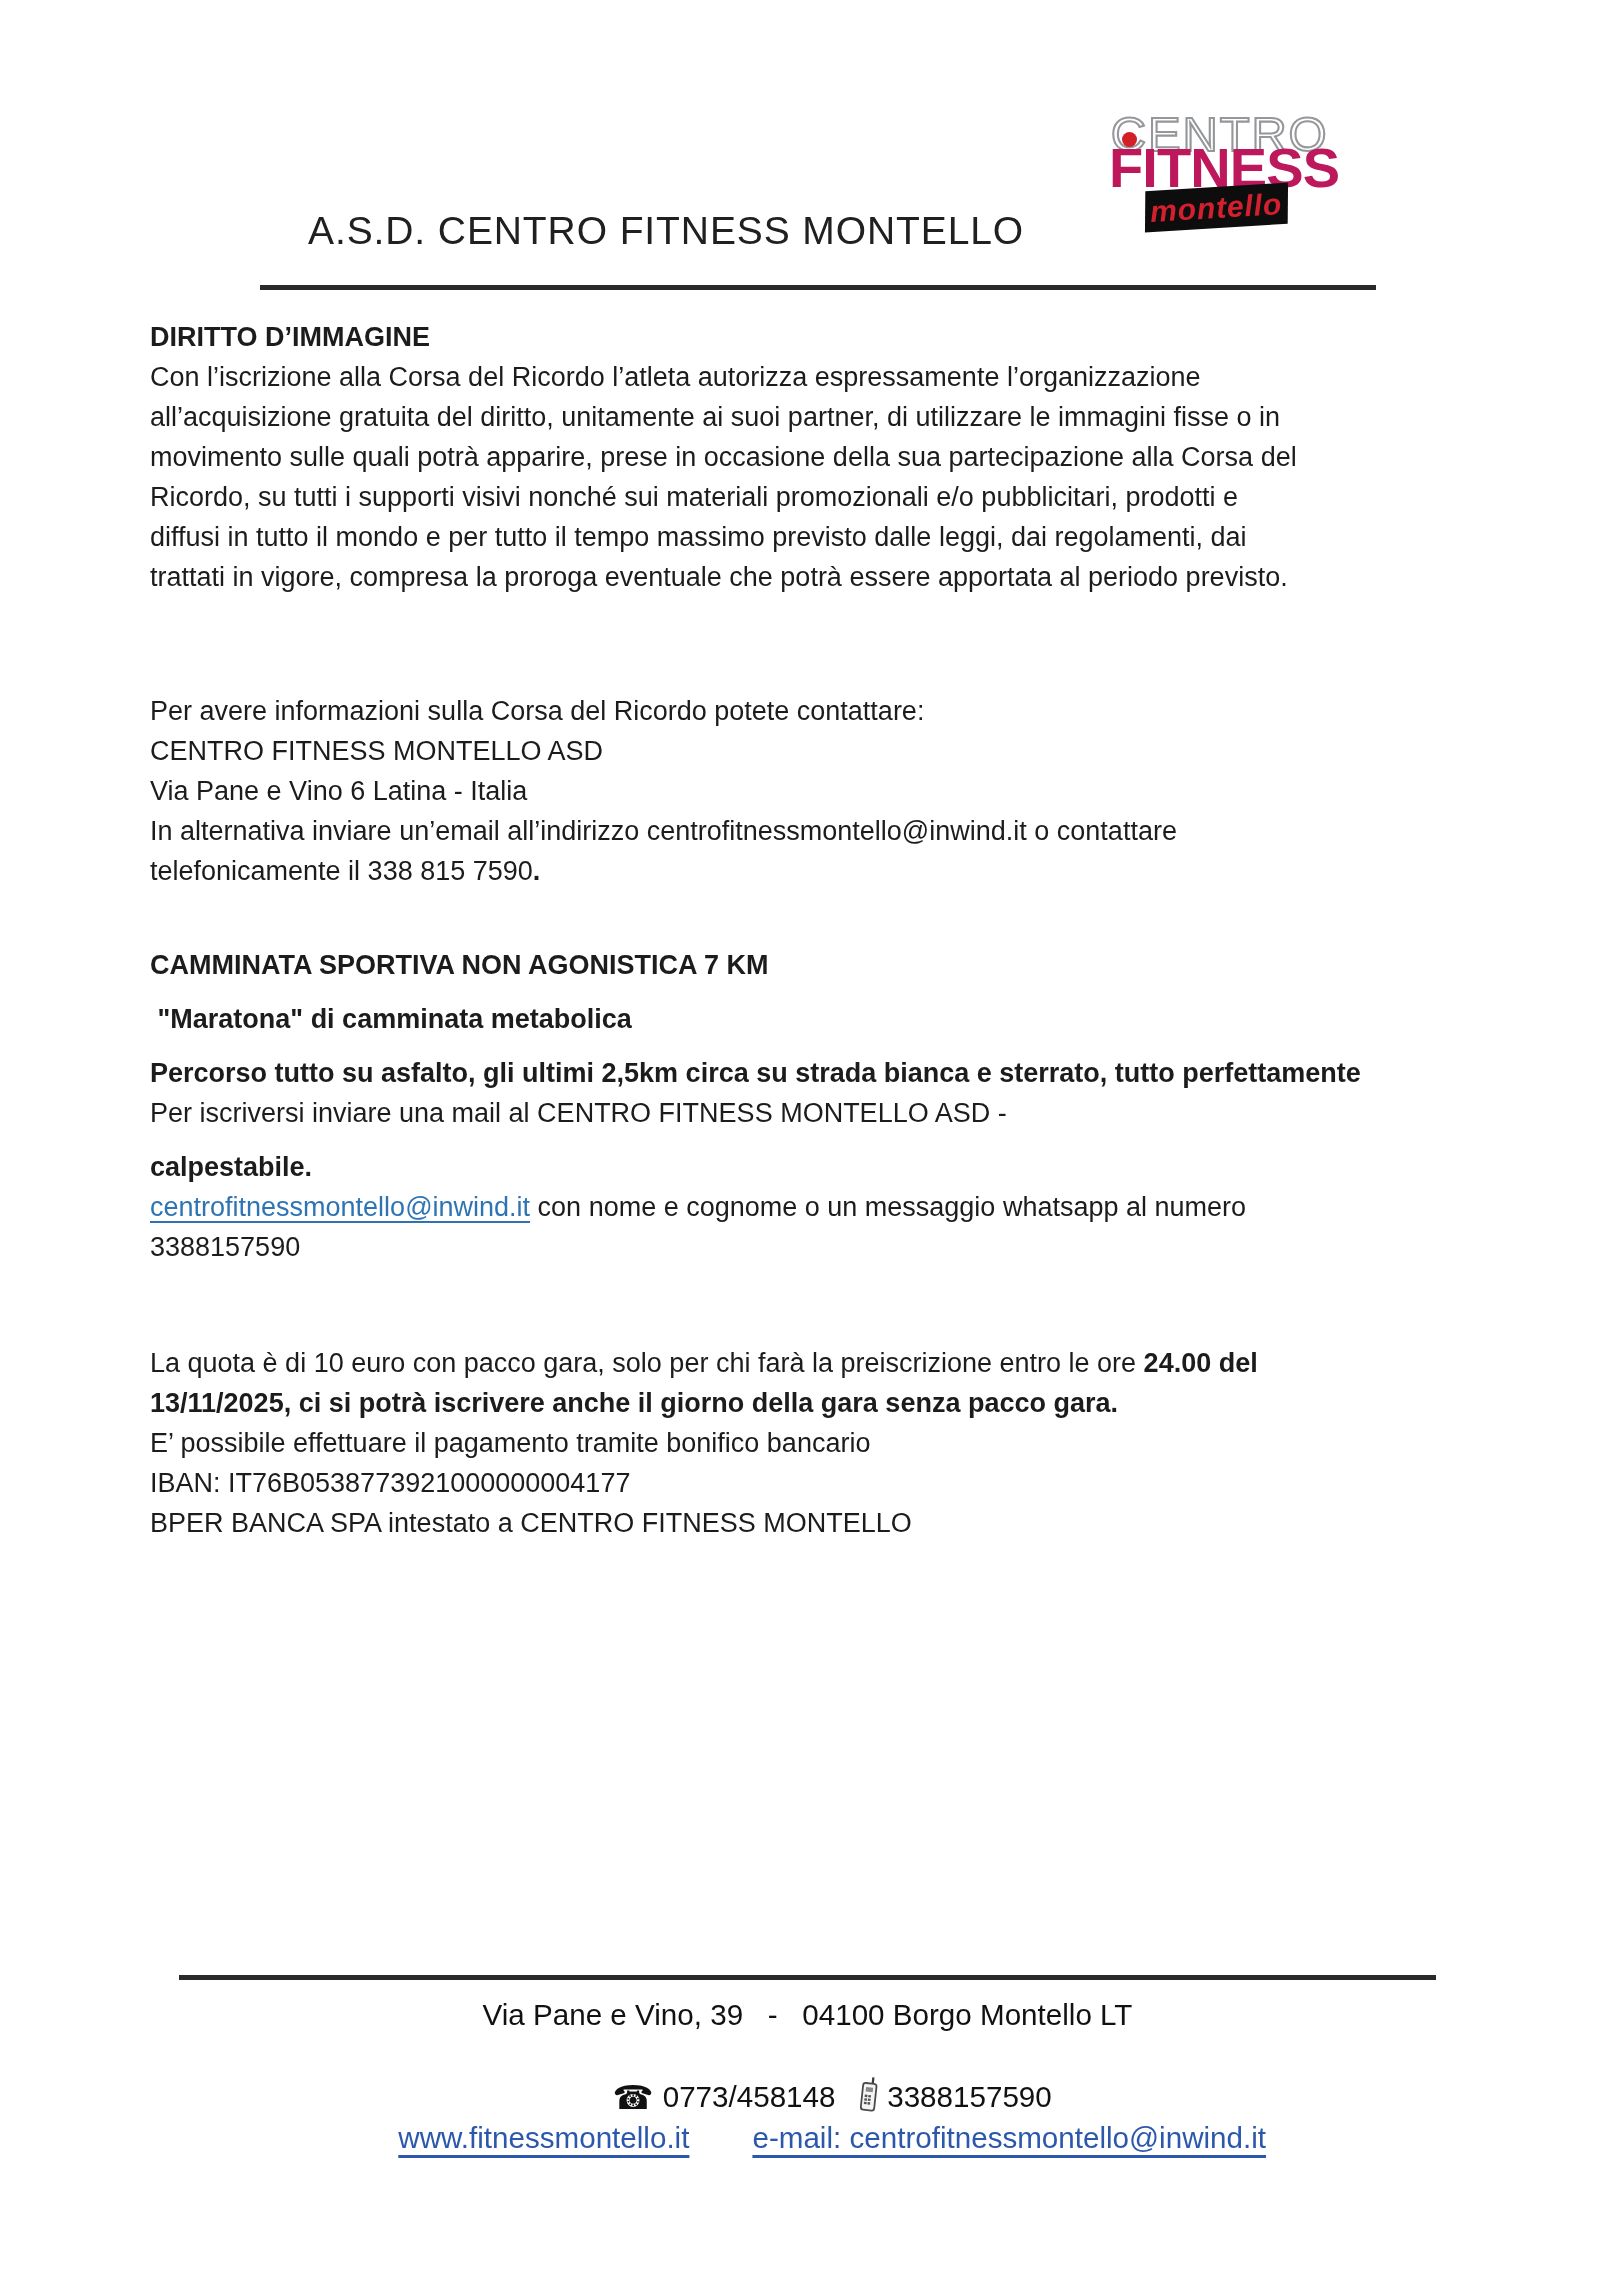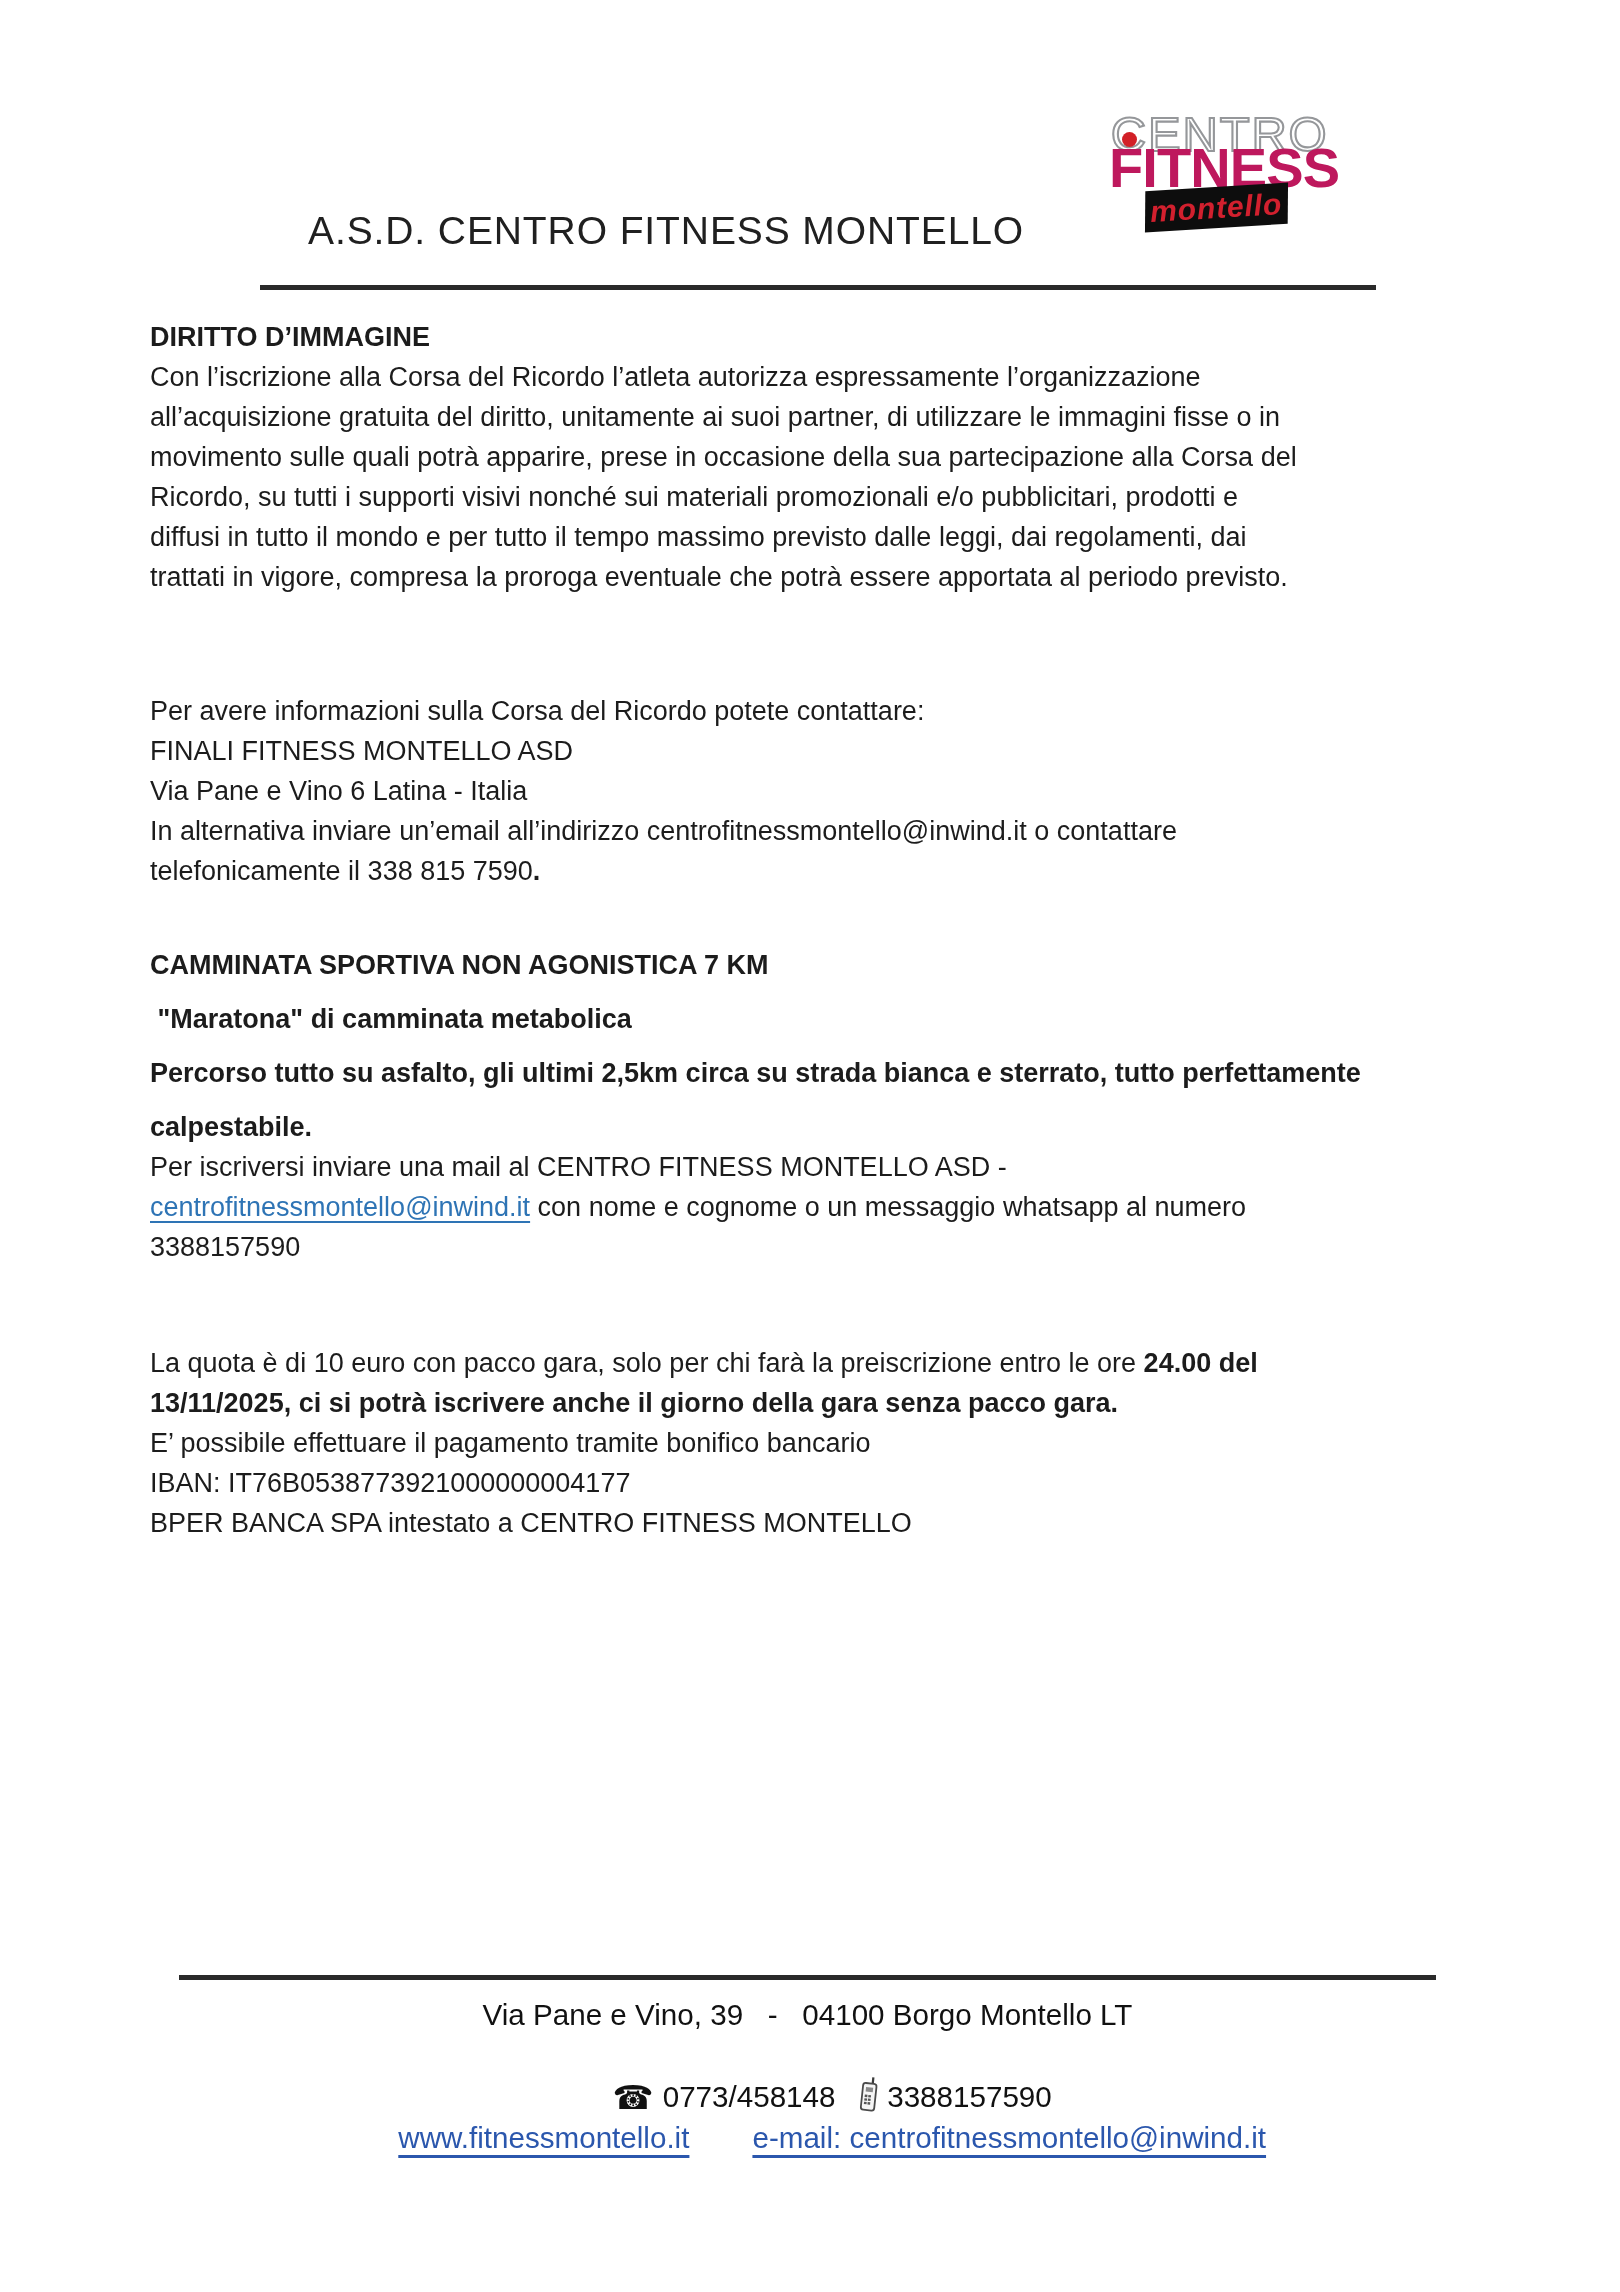--- a/index.html
+++ b/index.html
@@ -99,32 +99,32 @@
     <div class="line">Con l’iscrizione alla Corsa del Ricordo l’atleta autorizza espressamente l’organizzazione</div>
     <div class="line">all’acquisizione gratuita del diritto, unitamente ai suoi partner, di utilizzare le immagini fisse o in</div>
     <div class="line">movimento sulle quali potrà apparire, prese in occasione della sua partecipazione alla Corsa del</div>
     <div class="line">Ricordo, su tutti i supporti visivi nonché sui materiali promozionali e/o pubblicitari, prodotti e</div>
     <div class="line">diffusi in tutto il mondo e per tutto il tempo massimo previsto dalle leggi, dai regolamenti, dai</div>
     <div class="line">trattati in vigore, compresa la proroga eventuale che potrà essere apportata al periodo previsto.</div>
 
     <div class="sp105"></div>
 
     <div class="line">Per avere informazioni sulla Corsa del Ricordo potete contattare:</div>
-    <div class="line">FINALI FITNESS MONTELLO ASD</div>
+    <div class="line">CENTRO FITNESS MONTELLO ASD</div>
     <div class="line">Via Pane e Vino 6 Latina - Italia</div>
     <div class="line">In alternativa inviare un’email all’indirizzo centrofitnessmontello@inwind.it o contattare</div>
     <div class="line"><span>telefonicamente il 338 815 7590</span><span class="b">.</span></div>
 
     <div class="sp45"></div>
 
     <div class="line heading">CAMMINATA SPORTIVA NON AGONISTICA 7 KM</div>
     <div class="line heading"> "Maratona" di camminata metabolica</div>
     <div class="line heading">Percorso tutto su asfalto, gli ultimi 2,5km circa su strada bianca e sterrato, tutto perfettamente</div>
+    <div class="line">Per iscriversi inviare una mail al CENTRO FITNESS MONTELLO ASD -</div>
     <div class="line heading">calpestabile.</div>
-    <div class="line">Per iscriversi inviare una mail al CENTRO FITNESS MONTELLO ASD -</div>
     <div class="line"><a class="link">centrofitnessmontello@inwind.it</a><span> con nome e cognome o un messaggio whatsapp al numero</span></div>
     <div class="line">3388157590</div>
 
     <div class="sp85"></div>
 
     <div class="line"><span>La quota è di 10 euro con pacco gara, solo per chi farà la preiscrizione entro le ore </span><span class="b">24.00 del</span></div>
     <div class="line b">13/11/2025, ci si potrà iscrivere anche il giorno della gara senza pacco gara.</div>
     <div class="line">E’ possibile effettuare il pagamento tramite bonifico bancario</div>
     <div class="line">IBAN: IT76B0538773921000000004177</div>
     <div class="line">BPER BANCA SPA intestato a CENTRO FITNESS MONTELLO</div>

